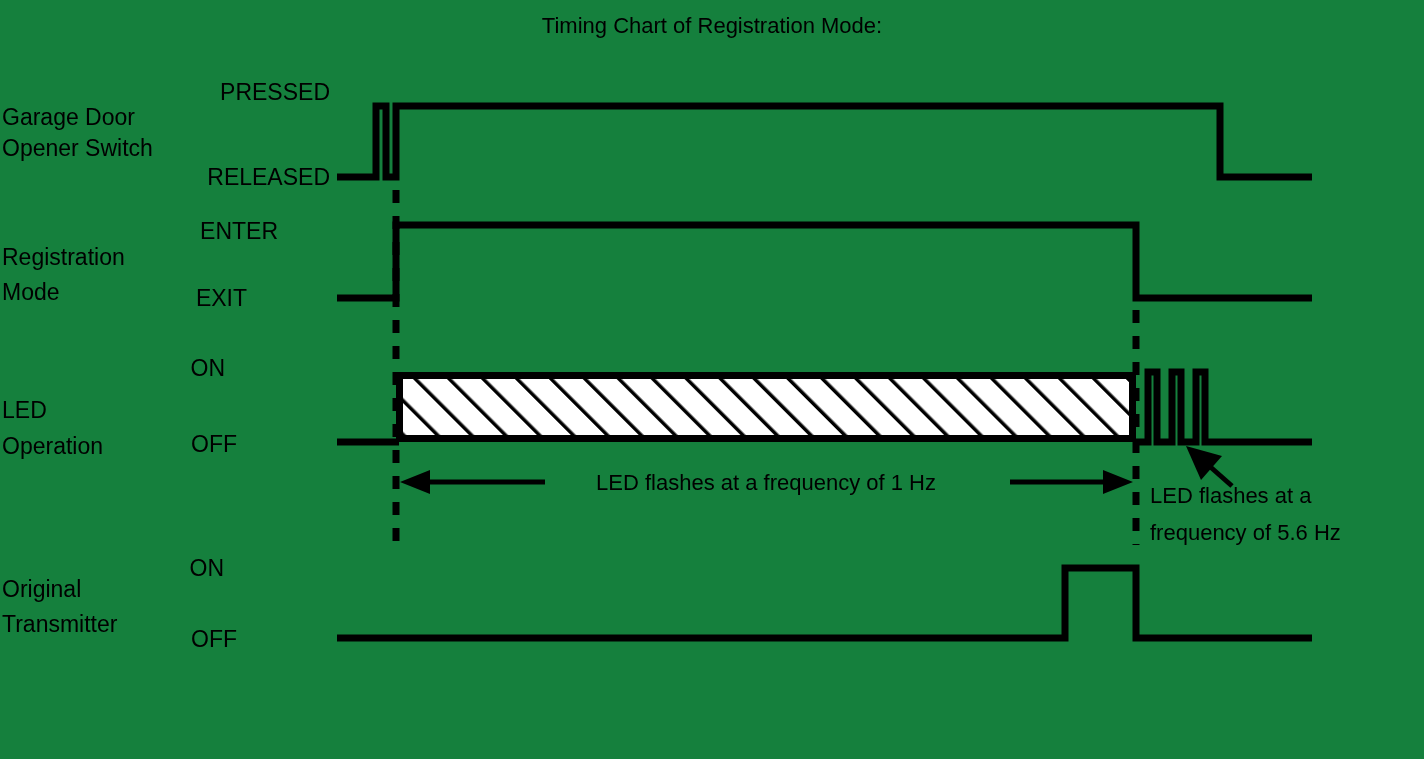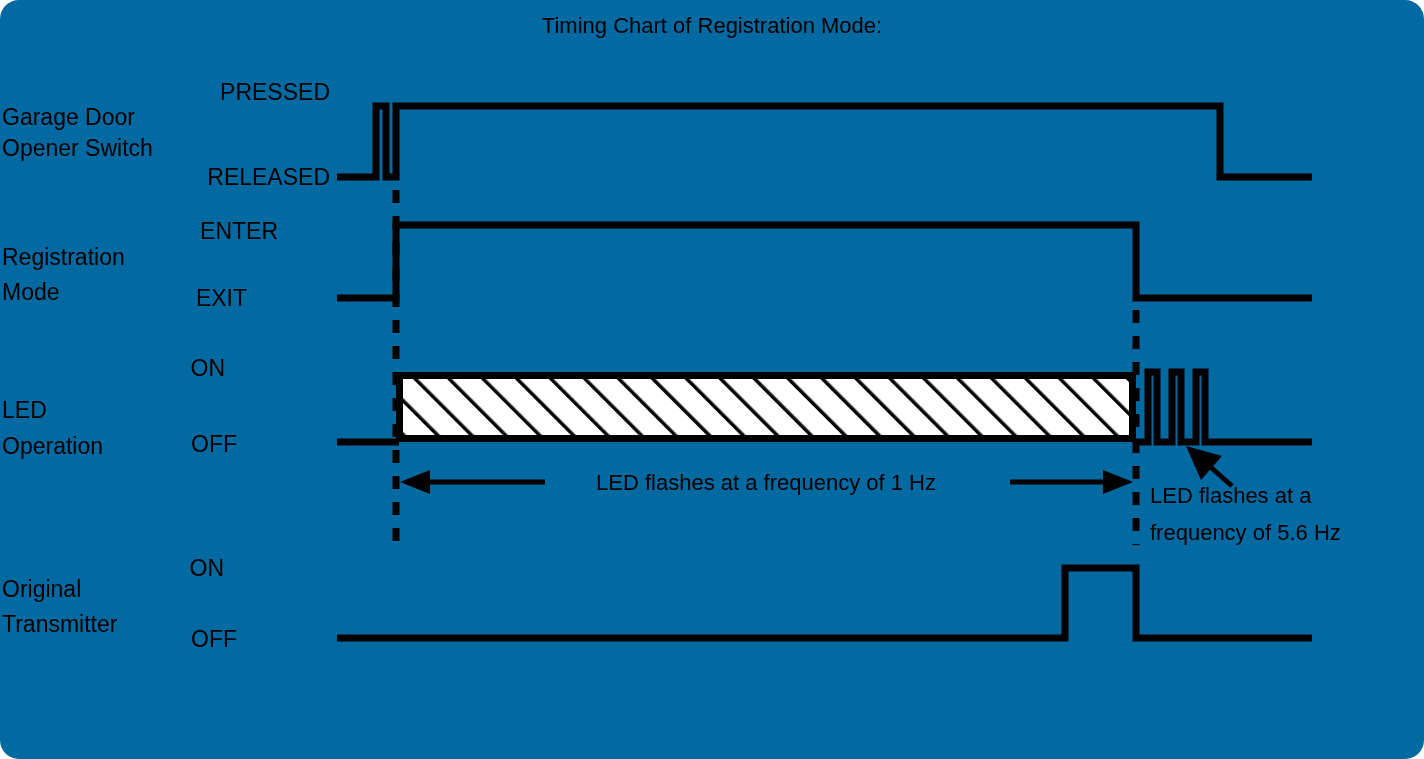--- a/index.html
+++ b/index.html
@@ -12,22 +12,21 @@
     width: 1424px;
     height: 759px;
     font-family: "Liberation Sans", sans-serif;
     color: #000000;
     overflow: hidden;
   }
   #page {
     position: relative;
     width: 1424px;
     height: 759px;
-    background: #0369a1;
-    border-radius: 19px;
+    background: #15803d;
   }
   #chart-svg {
     position: absolute;
     left: 0;
     top: 0;
     width: 1424px;
     height: 759px;
     display: block;
   }
   .ttl {

